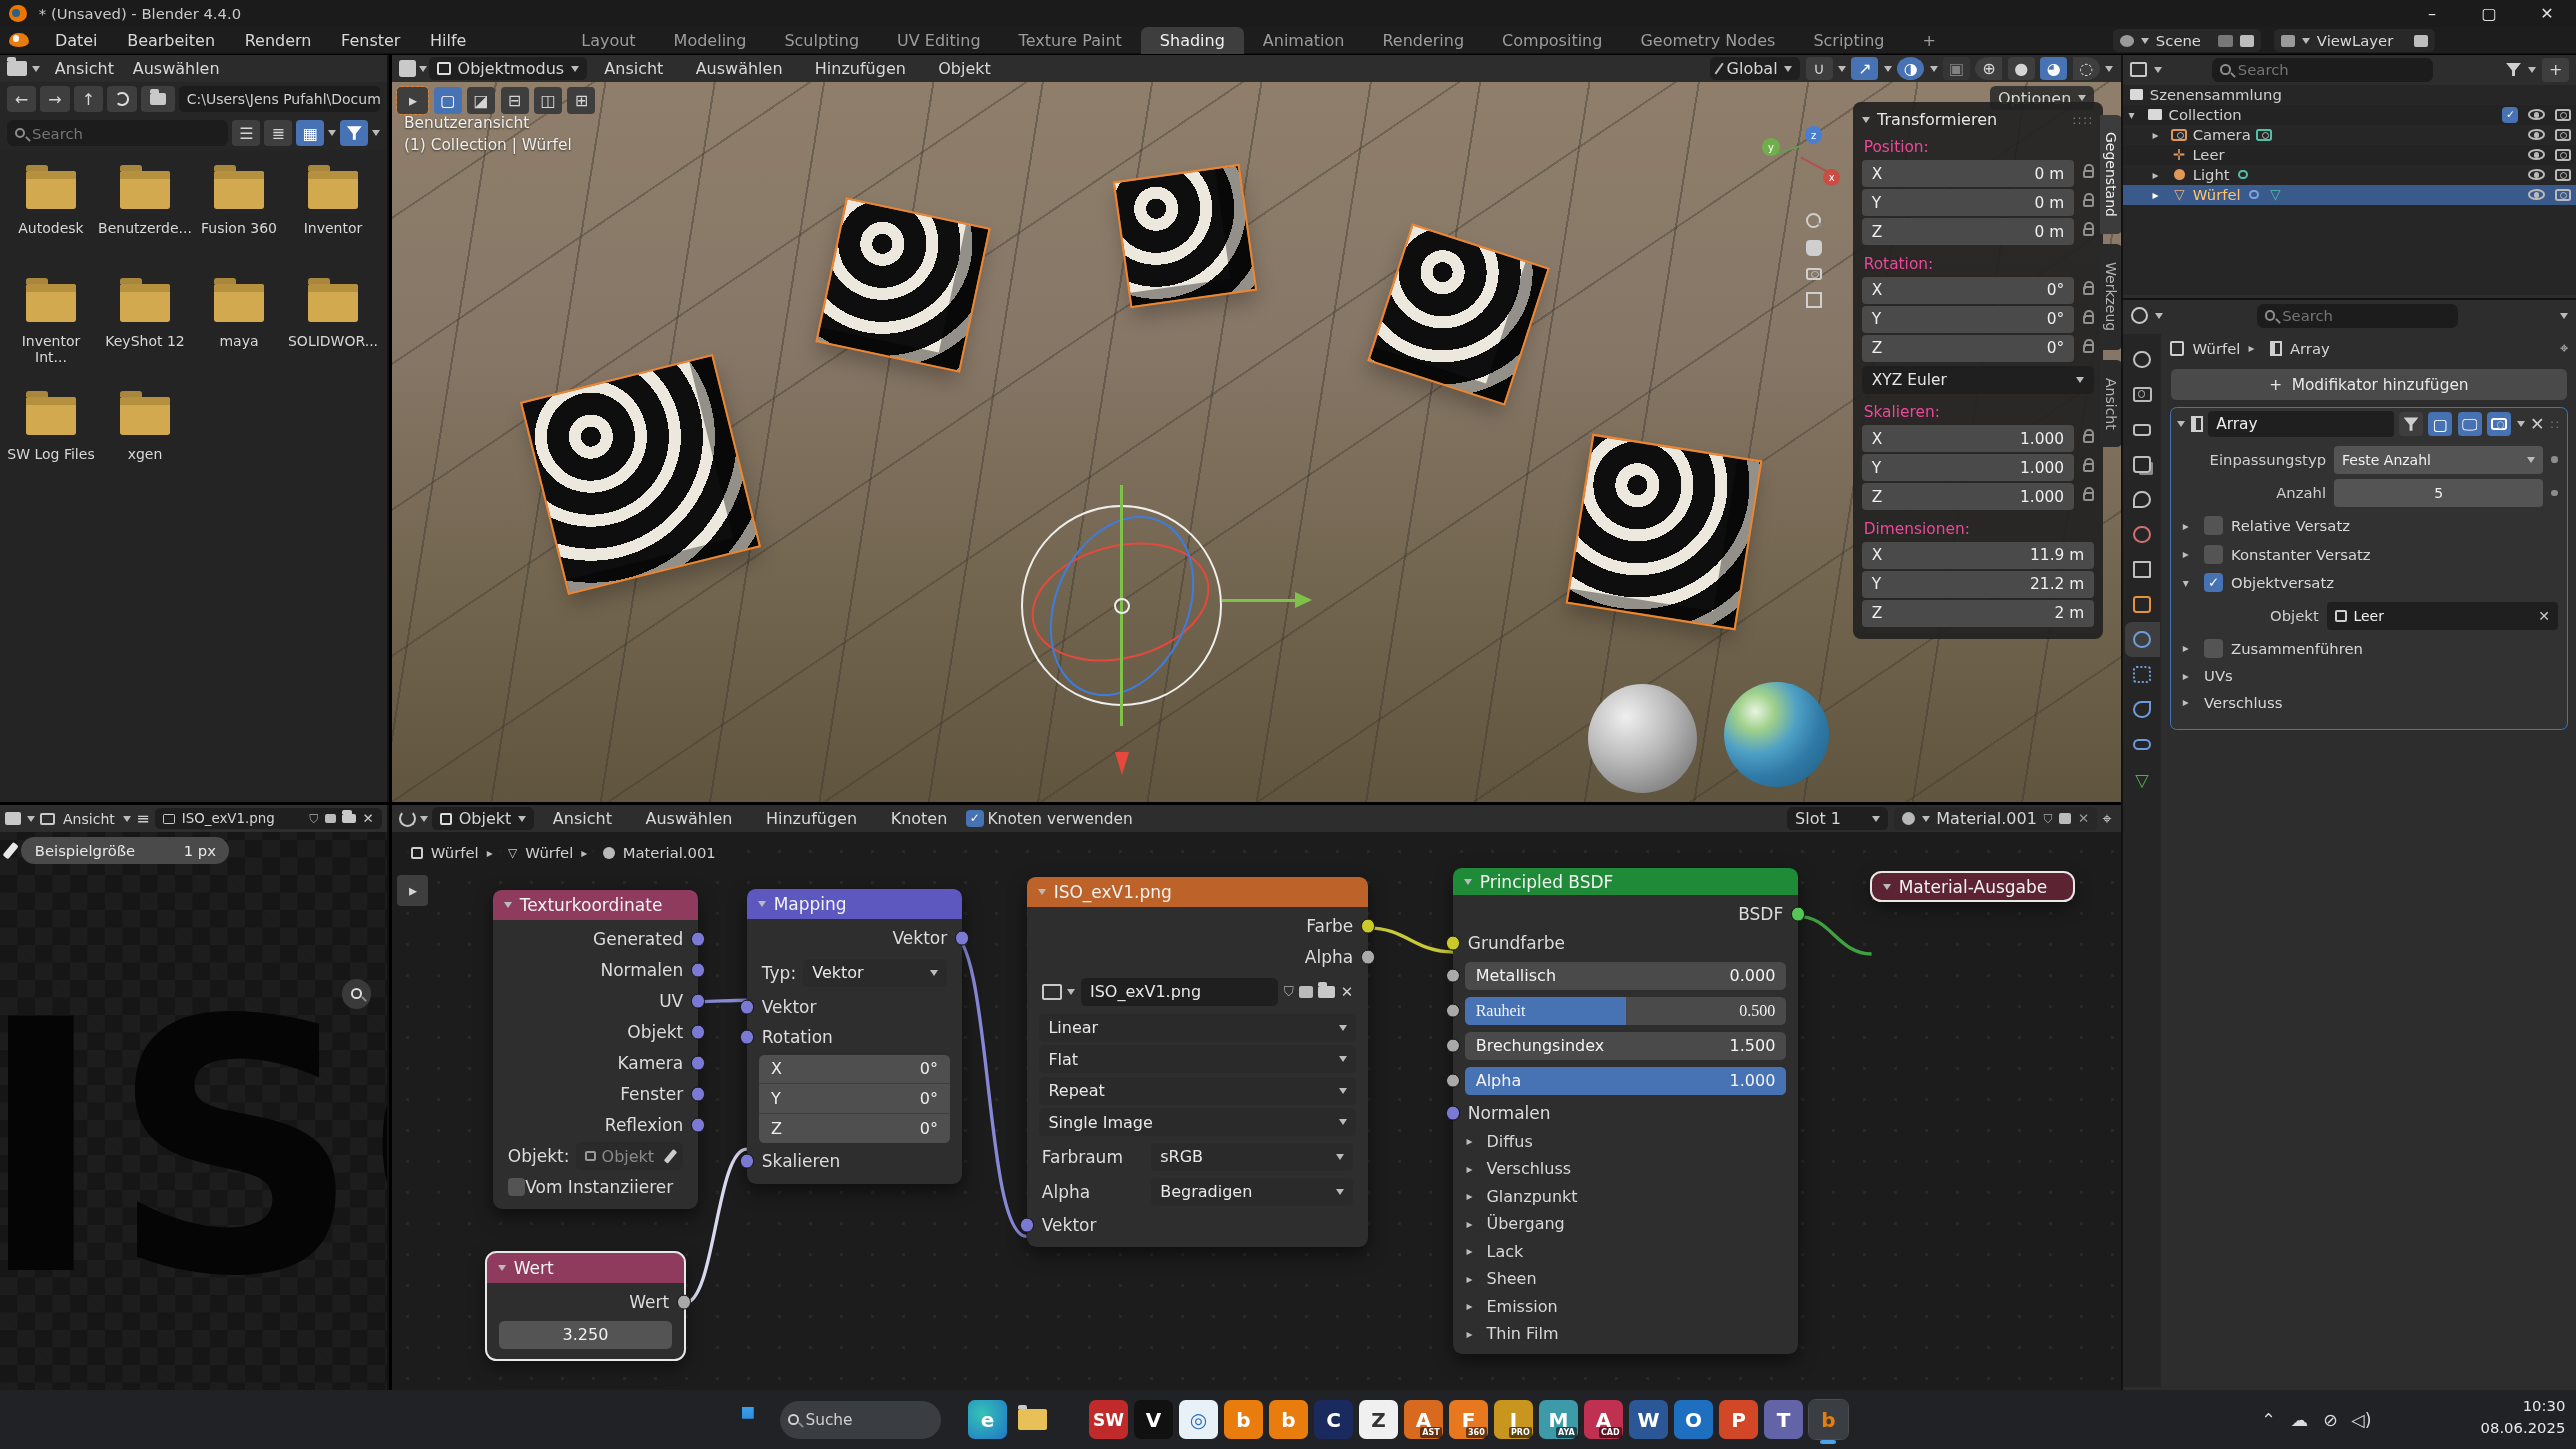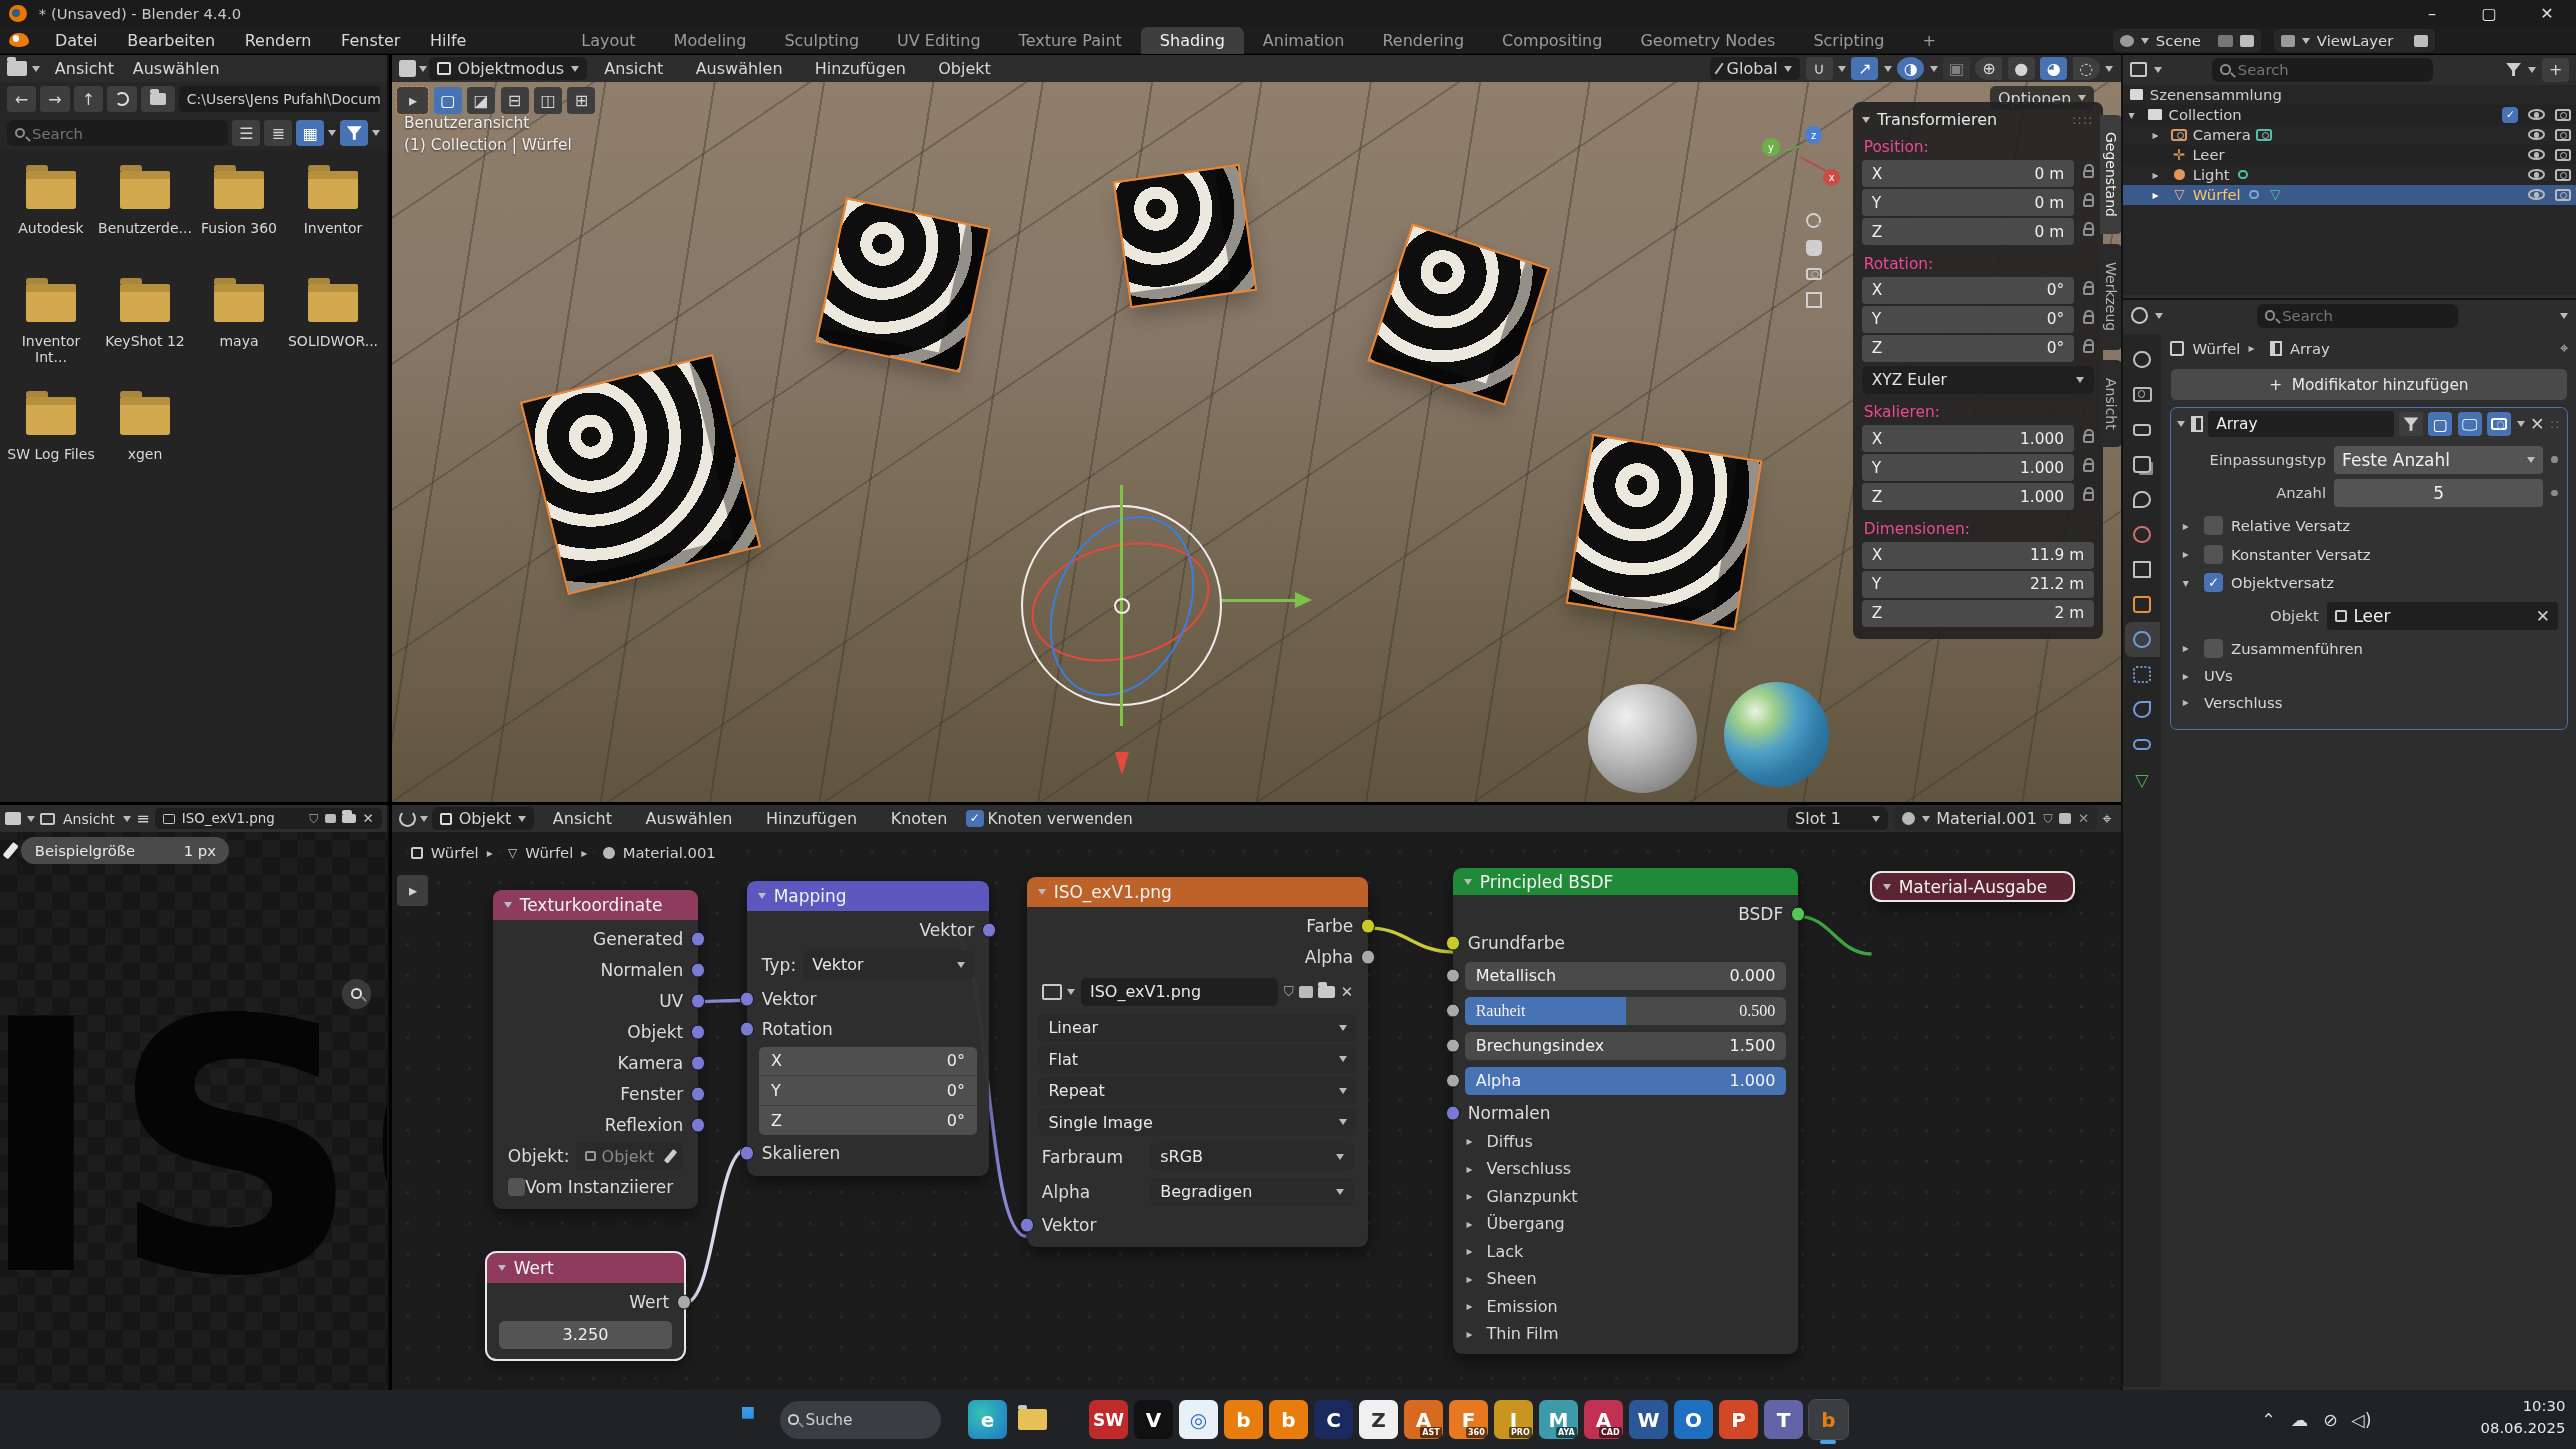--- a/index.html
+++ b/index.html
@@ -98,21 +98,21 @@
 .ptg { width:17.4px; height:17.4px; border:2px solid #c0c0c0; border-radius:3.4px; position:relative; }
 #pr-content { position:absolute; left:40px; top:34px; width:412px; }
 .pr-bread { display:flex; align-items:center; gap:8px; font-size:14.8px; color:#d5d5d5; padding:5.4px 6.7px; }
 #addmod { margin:6.7px 8px; height:31px; background:#4a4a4a; border-radius:5.4px; display:flex; align-items:center; justify-content:center; gap:9.4px; font-size:15.4px; color:#e8e8e8; }
 #modpanel { margin:5.4px 6.7px; border:1.3px solid #4772b3; border-radius:6.7px; background:#323232; padding-bottom:9.4px; }
 #mod-head { height:32px; display:flex; align-items:center; gap:5.4px; padding:0 6.7px; }
 #mod-name { background:#1f1f1f; border-radius:4px; height:25.5px; flex:1; display:flex; align-items:center; padding:0 8px; font-size:15.4px; color:#eee; }
 .mod-ic { width:24px; height:24px; border-radius:4px; display:flex; align-items:center; justify-content:center; background:#3e3e3e; }
 .m-row { display:flex; align-items:center; margin:5.4px 9.4px; gap:8px; }
 .m-label { width:146px; text-align:right; font-size:14.8px; color:#cfcfcf; flex:none; }
-.m-dd { background:#545454; border-radius:4px; height:28px; flex:1; display:flex; align-items:center; padding:0 8px; font-size:17px; color:#f0f0f0; }
+.m-dd { background:#545454; border-radius:4px; height:28px; flex:1; display:flex; align-items:center; padding:0 8px; font-size:14px; color:#f0f0f0; }
 .m-sec { display:flex; align-items:center; gap:8px; margin:9.4px 12px; font-size:14.8px; color:#d8d8d8; }
 .dot { width:6.7px; height:6.7px; border-radius:50%; background:#8c8c8c; flex:none; }
 .tri { color:#bdbdbd; font-size:12px; width:13.4px; display:inline-block; }
 
 #imged { position:absolute; left:0; top:805px; width:389px; height:585px; background:#161616; overflow:hidden;
   background-image:linear-gradient(45deg,#1d1d1d 25%,transparent 25%,transparent 75%,#1d1d1d 75%),linear-gradient(45deg,#1d1d1d 25%,transparent 25%,transparent 75%,#1d1d1d 75%);
   background-position:0 0,17.4px 17.4px; background-size:35px 35px; border-right:2.7px solid #121212; }
 #ie-head { position:absolute; left:0; top:0; width:100%; height:27px; background:#2d2d2d; display:flex; align-items:center; gap:5.4px; padding:0 5.4px; z-index:5; font-size:14px; }
 #ie-tool { position:absolute; left:6.7px; top:32px; display:flex; align-items:center; gap:8px; z-index:5; }
 #ie-pill { background:#4a4a4a; border-radius:13.4px; height:27px; width:208px; display:flex; align-items:center; padding:0 13.4px; font-size:14.8px; color:#e8e8e8; }
@@ -827,21 +827,21 @@
       <div class="nrow out">
           <span>Wert</span>
           <span class="sock r" style="background:#a9a9a9;"></span>
         </div>
       <div class="nfield" style="justify-content:center;">
           <span>3.250</span>
         </div>
     </div>
   </div>
 
-  <div class="node" style="left:355px; top:76px; width:242px;">
+  <div class="node" style="left:355px; top:84px; width:215px;">
     <div class="nhead" style="background:#5d57c0;">
         <span class="caret"></span>
         <span>Mapping</span>
       </div>
     <div class="nbody">
       <div class="nrow out">
           <span>Vektor</span>
           <span class="sock r" style="background:#7a7ad4;"></span>
         </div>
       <div class="nrow" style="gap:6.7px; height:38px;">

